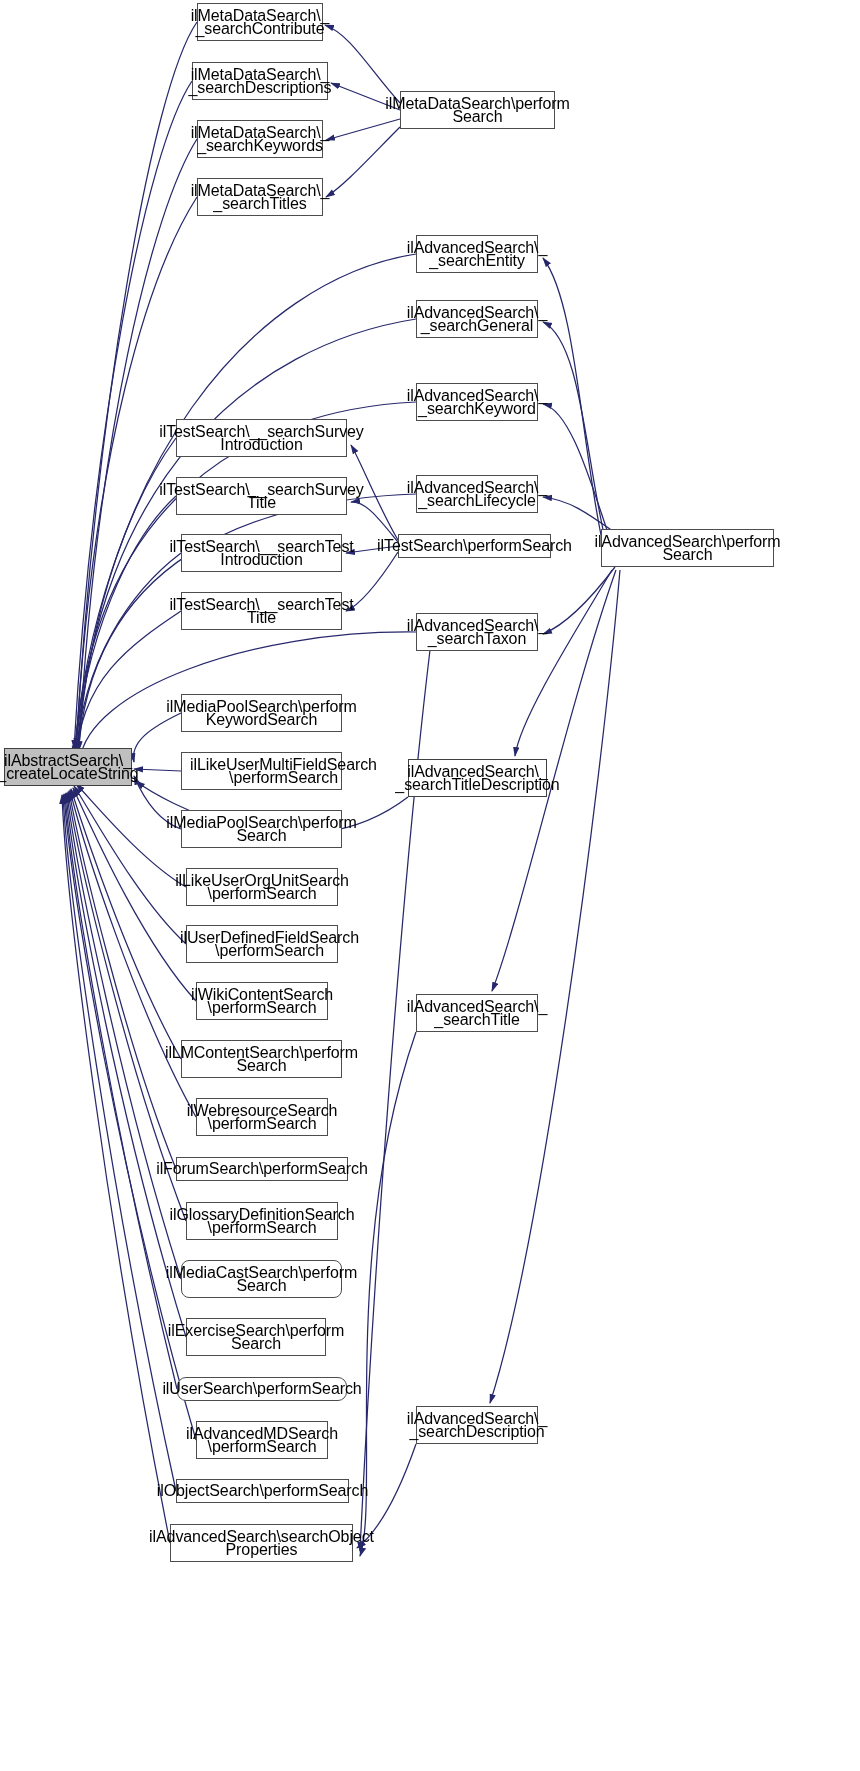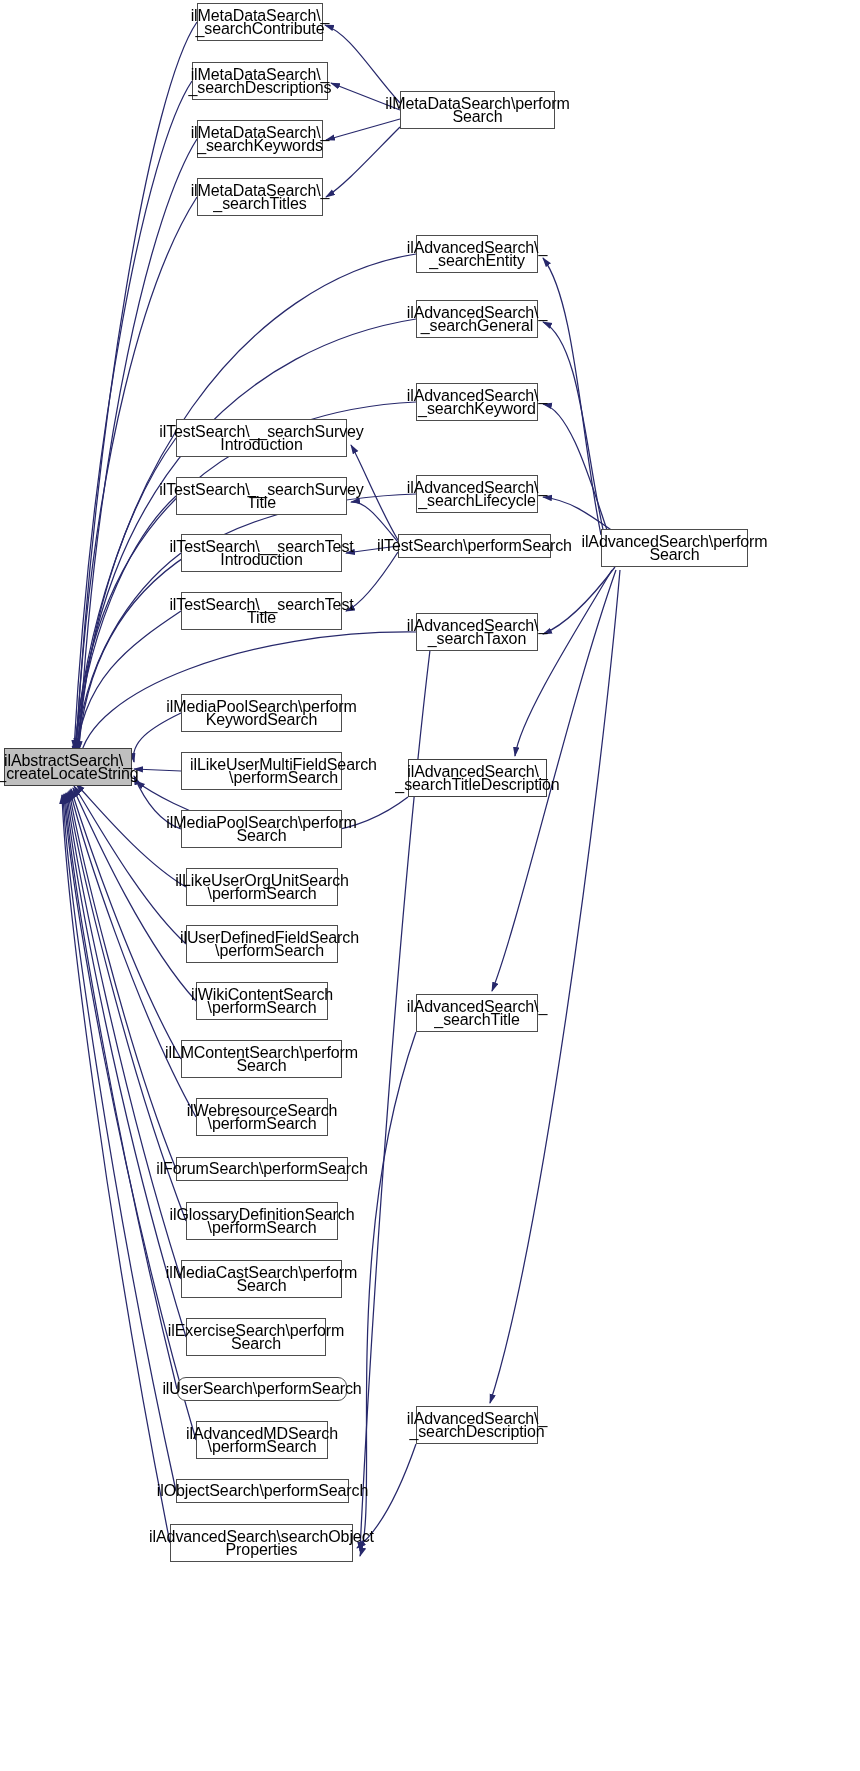--- a/index.html
+++ b/index.html
@@ -142,21 +142,21 @@
 _searchKeyword</div>
     <div class="node thick" style="left: 176px; top: 419px; width: 171px; height: 38px;">ilTestSearch\__searchSurvey
 Introduction</div>
     <div class="node thick" style="left: 176px; top: 477px; width: 171px; height: 38px;">ilTestSearch\__searchSurvey
 Title</div>
     <div class="node thick" style="left: 416px; top: 475px; width: 122px; height: 38px;">ilAdvancedSearch\_
 _searchLifecycle</div>
     <div class="node thick" style="left: 181px; top: 534px; width: 161px; height: 38px;">ilTestSearch\__searchTest
 Introduction</div>
     <div class="node thick" style="left: 398px; top: 534px; width: 153px; height: 24px;">ilTestSearch\performSearch</div>
-    <div class="node thick" style="left: 601px; top: 529px; width: 147px; height: 38px;">ilAdvancedSearch\perform
+    <div class="node thick" style="left: 601px; top: 529px; width: 173px; height: 38px;">ilAdvancedSearch\perform
 Search</div>
     <div class="node thick" style="left: 181px; top: 592px; width: 161px; height: 38px;">ilTestSearch\__searchTest
 Title</div>
     <div class="node thick" style="left: 416px; top: 613px; width: 122px; height: 38px;">ilAdvancedSearch\_
 _searchTaxon</div>
     <div class="node thick" style="left: 181px; top: 694px; width: 161px; height: 38px;">ilMediaPoolSearch\perform
 KeywordSearch</div>
     <div class="node thick" style="left: 181px; top: 752px; width: 161px; height: 38px; padding-left: 46px;">ilLikeUserMultiFieldSearch
 \performSearch</div>
     <div class="node" style="left: 408px; top: 759px; width: 139px; height: 38px;">ilAdvancedSearch\_
@@ -171,21 +171,21 @@
 \performSearch</div>
     <div class="node thick" style="left: 416px; top: 994px; width: 122px; height: 38px;">ilAdvancedSearch\_
 _searchTitle</div>
     <div class="node thick" style="left: 181px; top: 1040px; width: 161px; height: 38px;">ilLMContentSearch\perform
 Search</div>
     <div class="node thick" style="left: 196px; top: 1098px; width: 132px; height: 38px;">ilWebresourceSearch
 \performSearch</div>
     <div class="node thick" style="left: 176px; top: 1157px; width: 172px; height: 24px;">ilForumSearch\performSearch</div>
     <div class="node thick" style="left: 186px; top: 1202px; width: 152px; height: 38px;">ilGlossaryDefinitionSearch
 \performSearch</div>
-    <div class="node thick" style="left: 181px; top: 1260px; width: 161px; height: 38px;">ilMediaCastSearch\perform
+    <div class="node thick" style="left: 181px; top: 1260px; width: 161px; height: 38px; border-radius: 8px;">ilMediaCastSearch\perform
 Search</div>
     <div class="node thick" style="left: 186px; top: 1318px; width: 140px; height: 38px;">ilExerciseSearch\perform
 Search</div>
     <div class="node thick" style="left: 177px; top: 1377px; width: 170px; height: 24px; border-radius: 9px;">ilUserSearch\performSearch</div>
     <div class="node thick" style="left: 196px; top: 1421px; width: 132px; height: 38px;">ilAdvancedMDSearch
 \performSearch</div>
     <div class="node thick" style="left: 416px; top: 1406px; width: 122px; height: 38px;">ilAdvancedSearch\_
 _searchDescription</div>
     <div class="node thick" style="left: 176px; top: 1479px; width: 173px; height: 24px;">ilObjectSearch\performSearch</div>
     <div class="node thick" style="left: 170px; top: 1524px; width: 183px; height: 38px;">ilAdvancedSearch\searchObject

